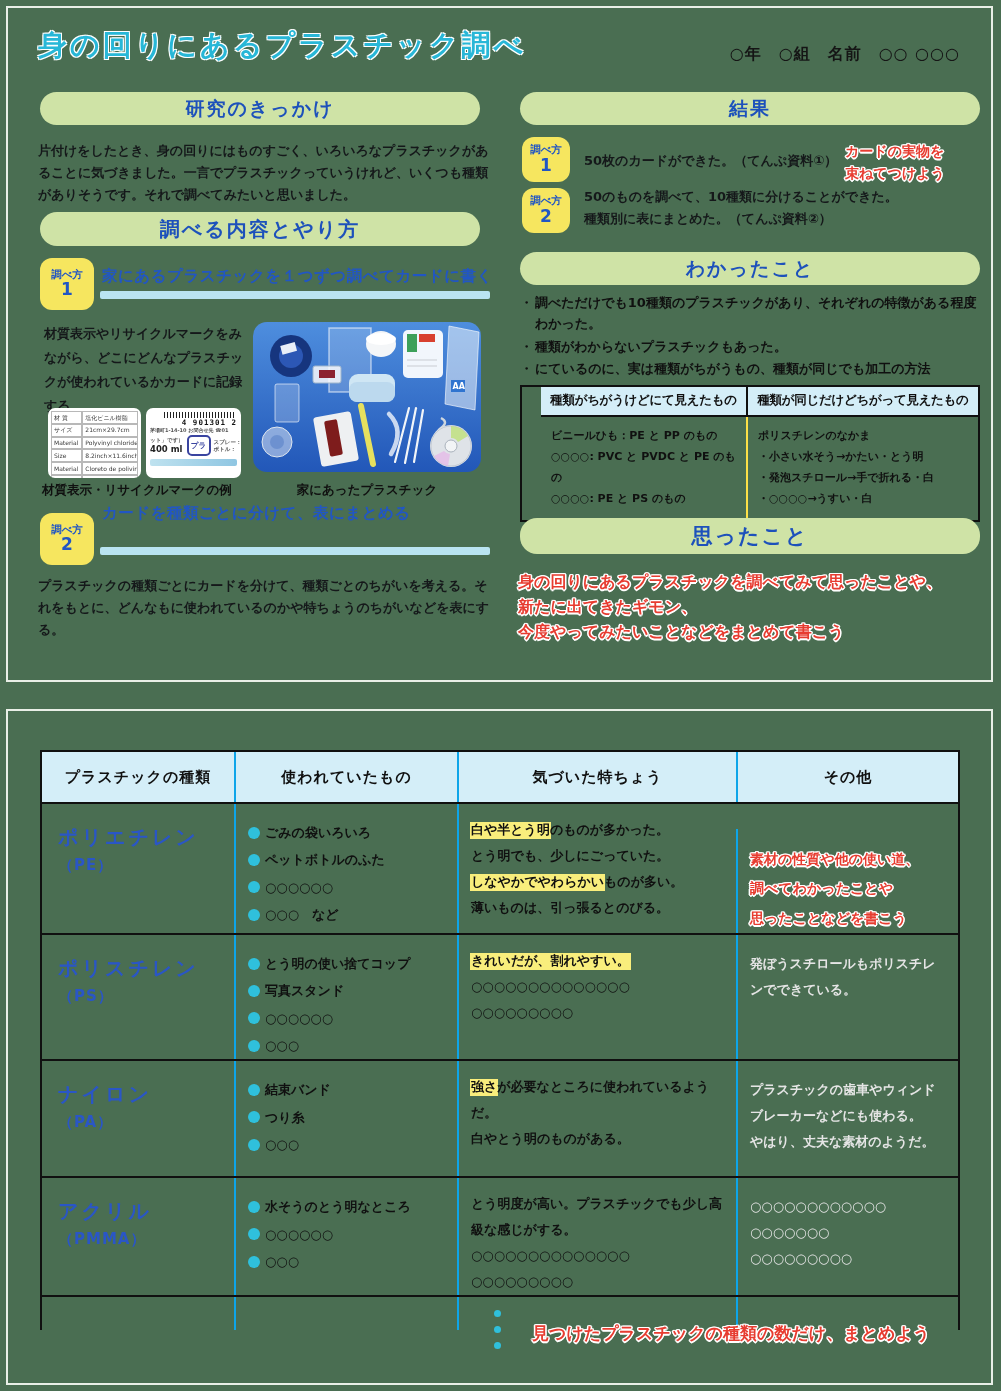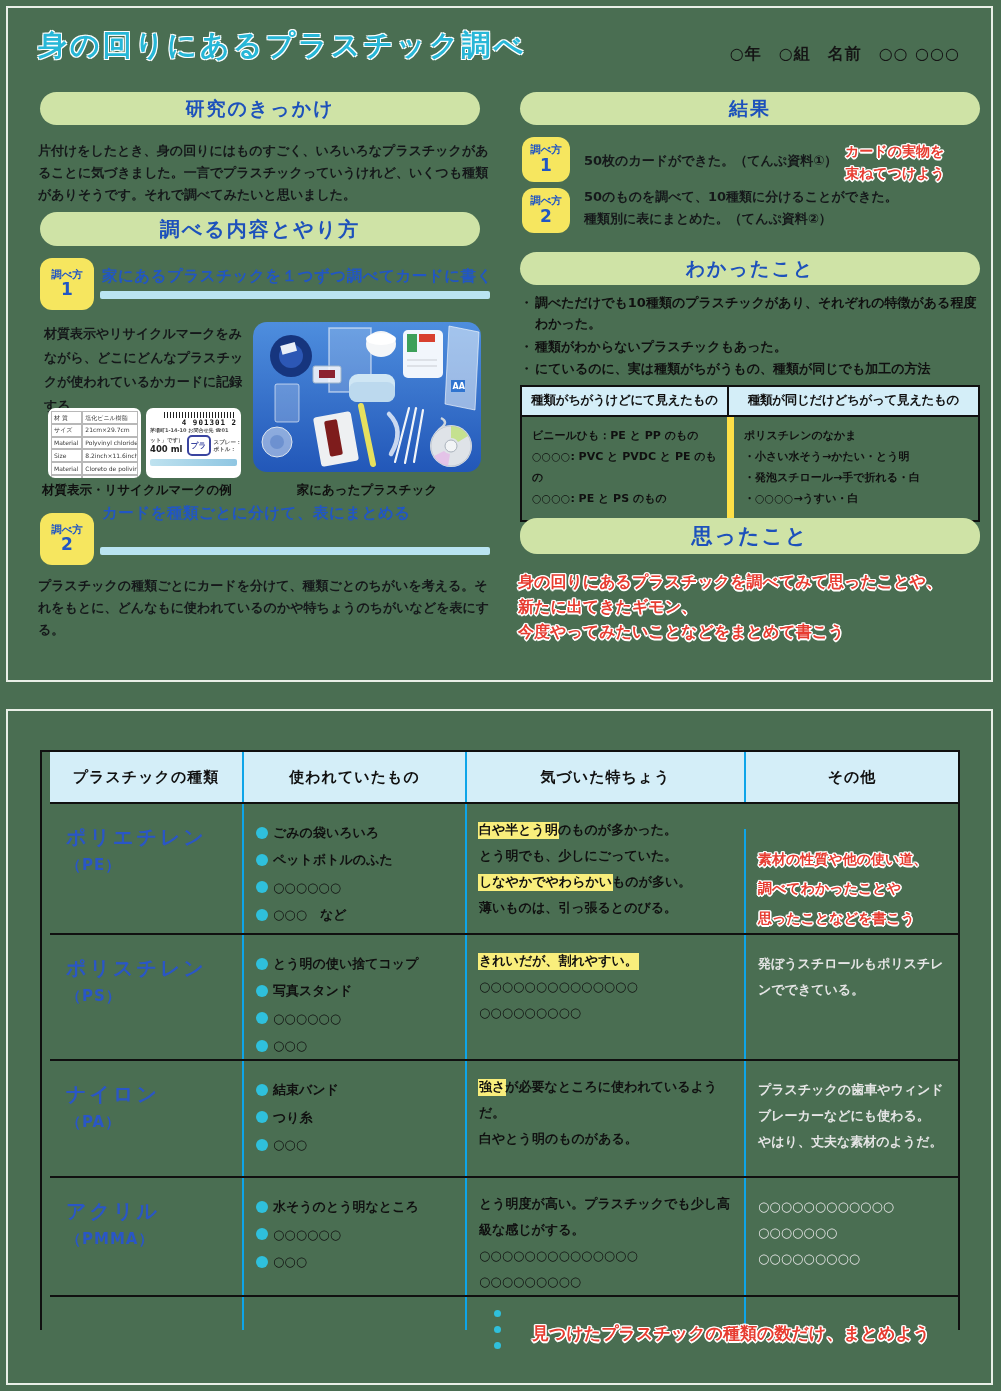--- a/index.html
+++ b/index.html
@@ -53,35 +53,35 @@
   .rc-digits{display:block; font-size:7.5px; font-weight:bold; color:#111; letter-spacing:1px; text-align:right; font-family:"DejaVu Sans Mono",monospace;}
   .rc-tiny{font-size:5px; color:#555; white-space:nowrap; overflow:hidden;}
   .rc-mid{display:flex; align-items:center; gap:3px; margin-top:2px;}
   .rc-left{flex:1;}
   .rc-tiny2{font-size:5.5px; color:#555; white-space:nowrap;}
   .rc-vol{font-size:8.5px; color:#222; font-weight:bold;}
   .rc-mark{width:20px; height:17px; border:2px solid #3a44a0; border-radius:5px; color:#3a44a0; font-size:7.5px; font-weight:bold; display:flex; align-items:center; justify-content:center; flex:none;}
   .rc-strip{height:7px; margin-top:3px; border-radius:2px; background:linear-gradient(90deg,#bfe2ef,#8fc6e2);}
 
   
-  .ftable{left:520px; top:385px; width:460px; border:2px solid #101010; box-sizing:border-box;}
+  .ftable{left:520px; top:385px; width:460px; border:2px solid #101010; box-sizing:border-box;padding-left:19px;}
   .ftable .hrow{display:grid; grid-template-columns:205px 1fr; background:#d4eef8; border-bottom:2px solid #101010;}
   .ftable .hcell{padding:5px 2px 6px; font-size:12.5px; font-weight:bold; text-align:center; color:#101010; letter-spacing:-0.3px;}
   .ftable .hcell + .hcell{border-left:2px solid #101010;}
   .ftable .brow{display:grid; grid-template-columns:205px 1fr; min-height:88px;}
   .ftable .bcell{padding:9px 4px 10px 10px; font-size:11px; font-weight:600; line-height:1.9; color:#101010;}
-  .ftable .bcell + .bcell{border-left:7px solid #fde047;}
+  .ftable .bcell + .bcell{border-left:2px solid #fde047;}
 
   
   .bullets{left:520px; top:293px; width:466px;}
   .bullet-line{display:flex; font-size:13px; font-weight:600; line-height:1.6; color:#101010; margin-bottom:2px;}
   .bmark{flex:none; width:15px;}
 
   
-  .ptable{left:40px; top:750px; width:920px; border:2px solid #101010; border-bottom:none; box-sizing:border-box;padding-left:8px;}
+  .ptable{left:40px; top:750px; width:920px; border:2px solid #101010; border-bottom:none; box-sizing:border-box;}
   .prow{display:grid; grid-template-columns:192px 223px 279px 1fr; border-bottom:2px solid #101010;}
   .prow .cell{border-left:2px solid #0ea5e9; box-sizing:border-box;}
   .prow .cell:first-child{border-left:none;}
   .prow.header{height:50px;}
   .prow.header .cell{background:#d4eef8; display:flex; align-items:center; justify-content:center; font-size:15px; font-weight:bold; letter-spacing:1px;}
   .type-cell{padding:20px 4px 0 16px;}
   .type-name{font-size:20px; font-weight:bold; color:#2a56c6; letter-spacing:3px;}
   .type-abbr{font-size:15px; font-weight:bold; color:#2a56c6; margin-top:5px; letter-spacing:1px;}
   .items-cell{padding:15px 4px 0 12px;}
   .item-line{display:flex; align-items:center; font-size:13px; font-weight:600; line-height:2.1; color:#101010;}

